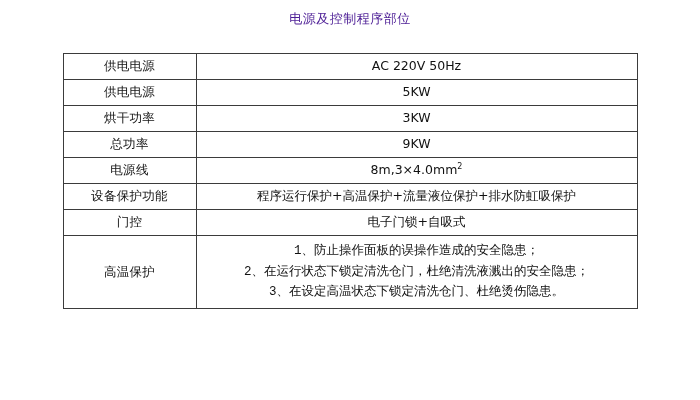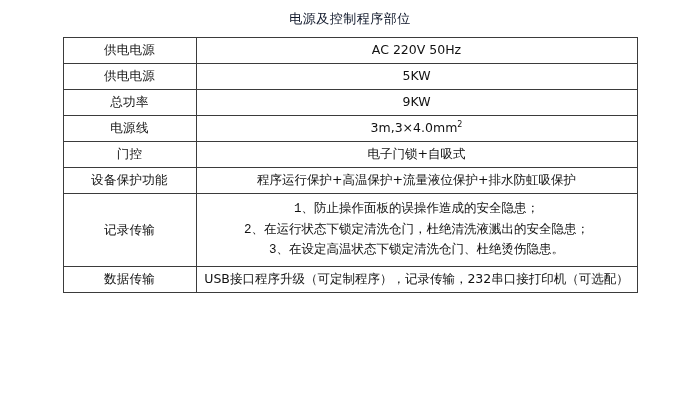--- a/index.html
+++ b/index.html
@@ -16,30 +16,30 @@
   }
   .page {
     width: 700px;
     height: 400px;
     position: relative;
     box-sizing: border-box;
   }
   .doc-title {
     text-align: center;
     font-size: 13px;
-    color: #0f172a;
+    color: #4c1d95;
     padding-top: 10px;
     padding-bottom: 9px;
     letter-spacing: 0.5px;
     font-weight: 400;
   }
   table.spec {
     border-collapse: collapse;
     width: 575px;
-    margin: 0 auto;
+    margin: 16px auto;
     table-layout: fixed;
     border: 1px solid #3b3b3b;
   }
   table.spec td {
     border: 1px solid #3b3b3b;
     font-size: 12.5px;
     color: #111;
     text-align: center;
     vertical-align: middle;
     padding: 0;
@@ -82,43 +82,43 @@
     <tbody>
       <tr>
         <td class="label">供电电源</td>
         <td class="value">AC 220V 50Hz</td>
       </tr>
       <tr>
         <td class="label">供电电源</td>
         <td class="value">5KW</td>
       </tr>
       <tr>
+        <td class="label">烘干功率</td>
+        <td class="value">3KW</td>
+      </tr>
+      <tr>
         <td class="label">总功率</td>
         <td class="value">9KW</td>
       </tr>
       <tr>
         <td class="label">电源线</td>
-        <td class="value"><span>3m,3×4.0mm</span><sup class="sup">2</sup></td>
+        <td class="value"><span>8m,3×4.0mm</span><sup class="sup">2</sup></td>
+      </tr>
+      <tr>
+        <td class="label">设备保护功能</td>
+        <td class="value">程序运行保护+高温保护+流量液位保护+排水防虹吸保护</td>
       </tr>
       <tr>
         <td class="label">门控</td>
         <td class="value">电子门锁+自吸式</td>
       </tr>
       <tr>
-        <td class="label">设备保护功能</td>
-        <td class="value">程序运行保护+高温保护+流量液位保护+排水防虹吸保护</td>
-      </tr>
-      <tr>
-        <td class="label">记录传输</td>
+        <td class="label">高温保护</td>
         <td class="value multiline">
           <span class="ln">1、防止操作面板的误操作造成的安全隐患；</span>
           <span class="ln">2、在运行状态下锁定清洗仓门，杜绝清洗液溅出的安全隐患；</span>
           <span class="ln">3、在设定高温状态下锁定清洗仓门、杜绝烫伤隐患。</span>
         </td>
-      </tr>
-      <tr>
-        <td class="label">数据传输</td>
-        <td class="value">USB接口程序升级（可定制程序），记录传输，232串口接打印机（可选配）</td>
       </tr>
     </tbody>
   </table>
 
 </div>
 
 </body></html>

